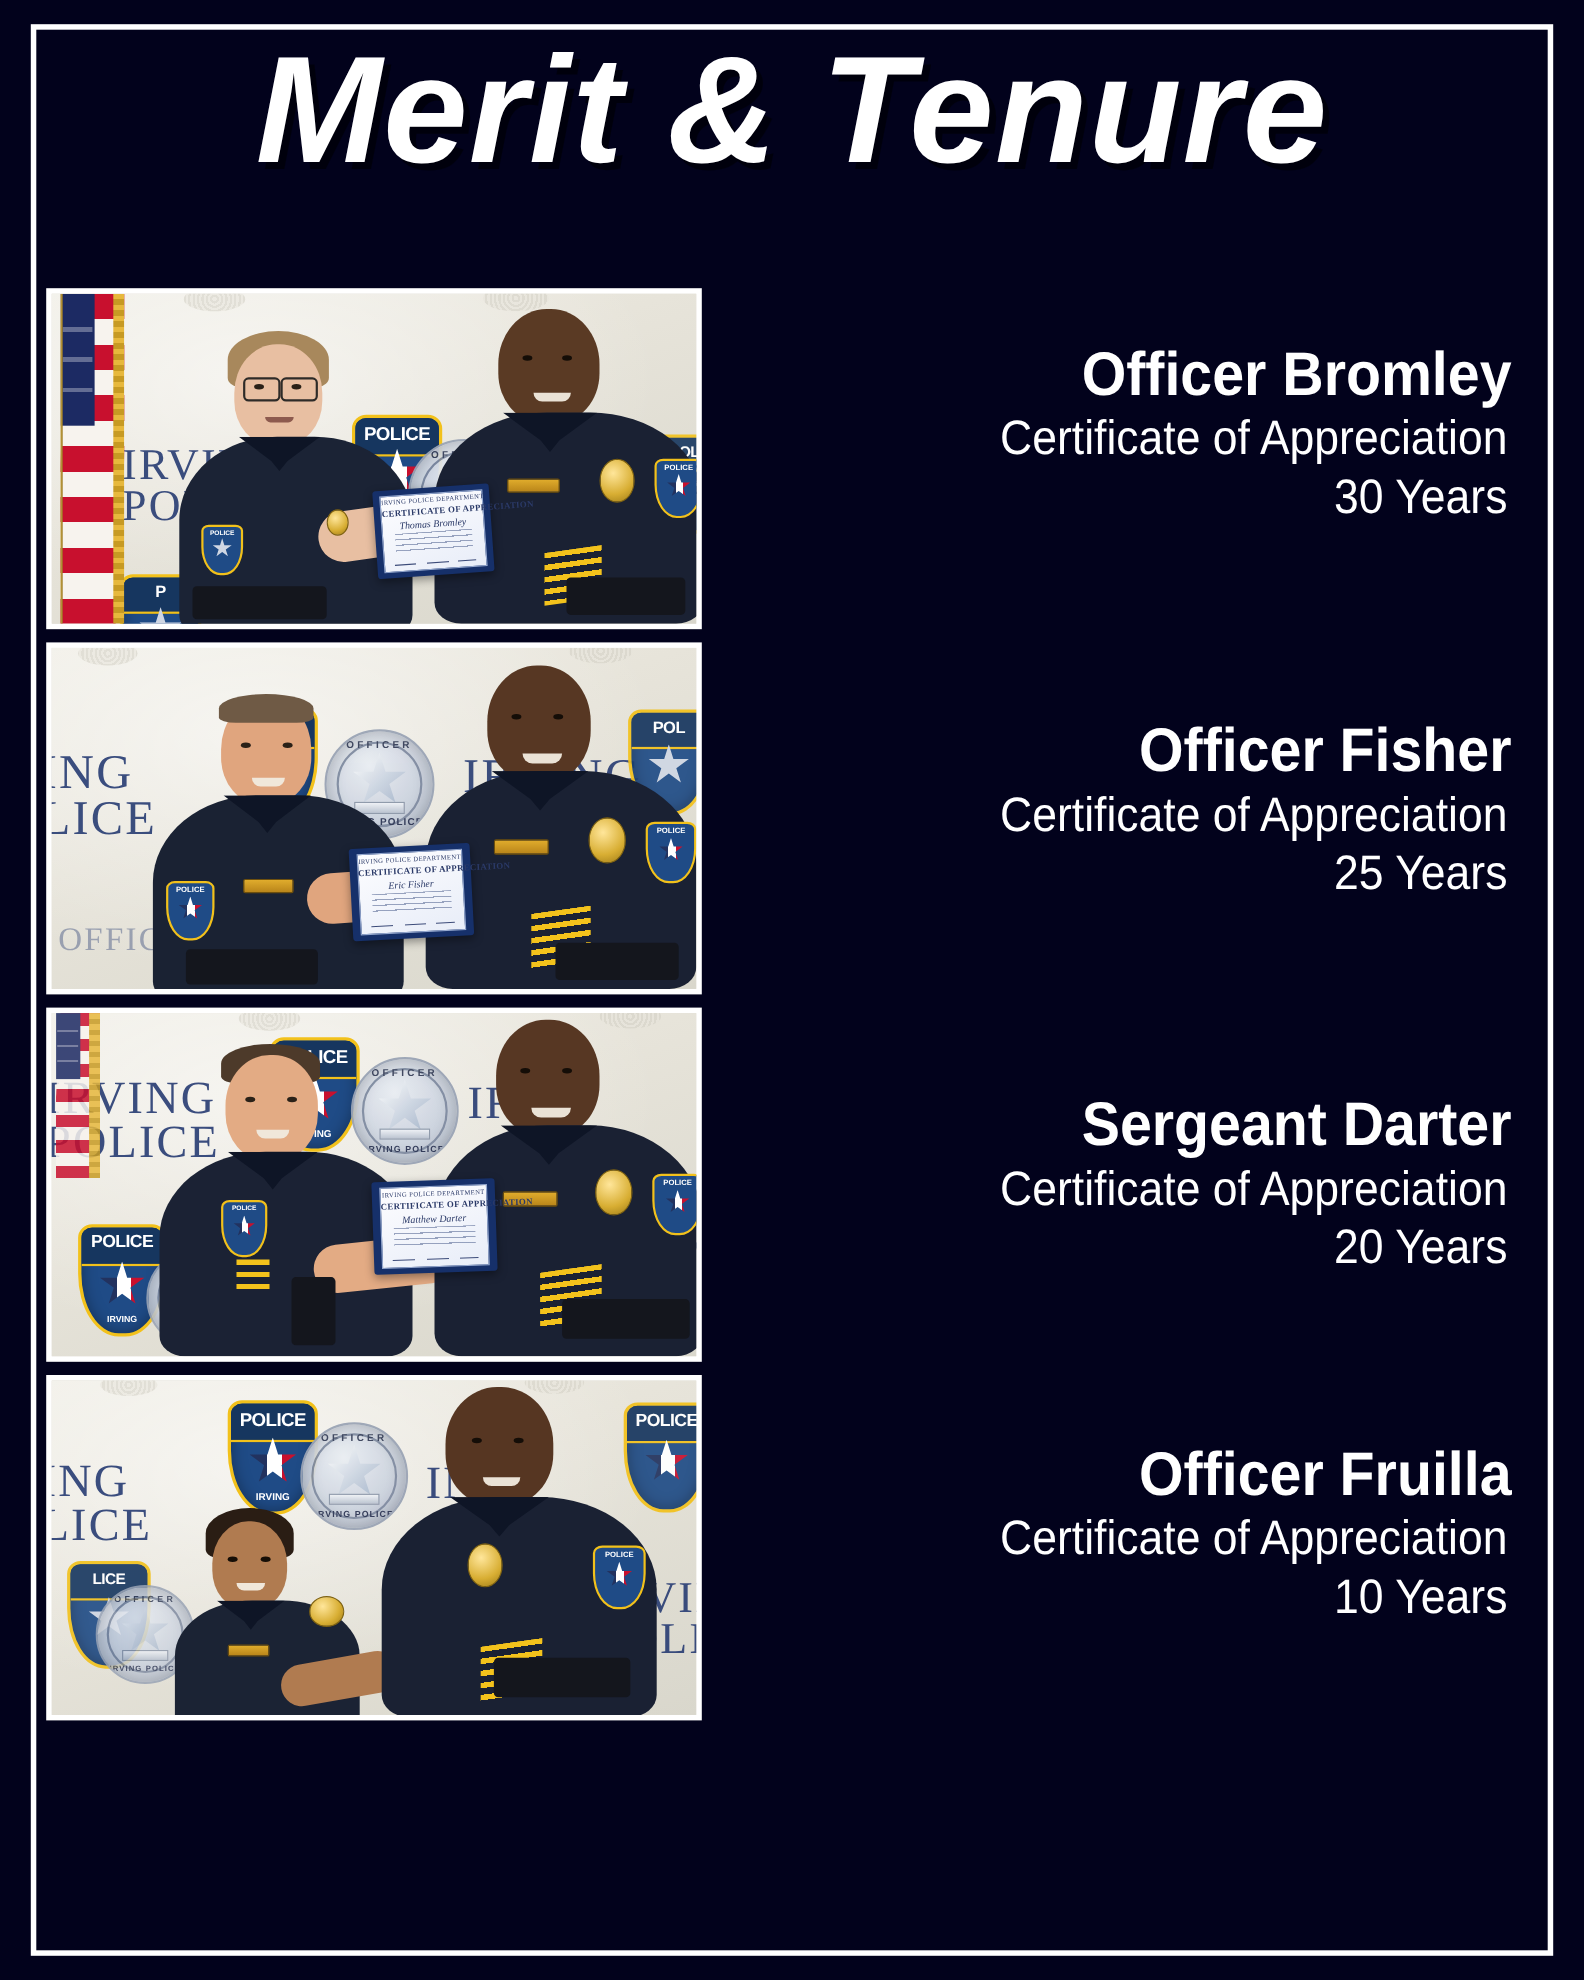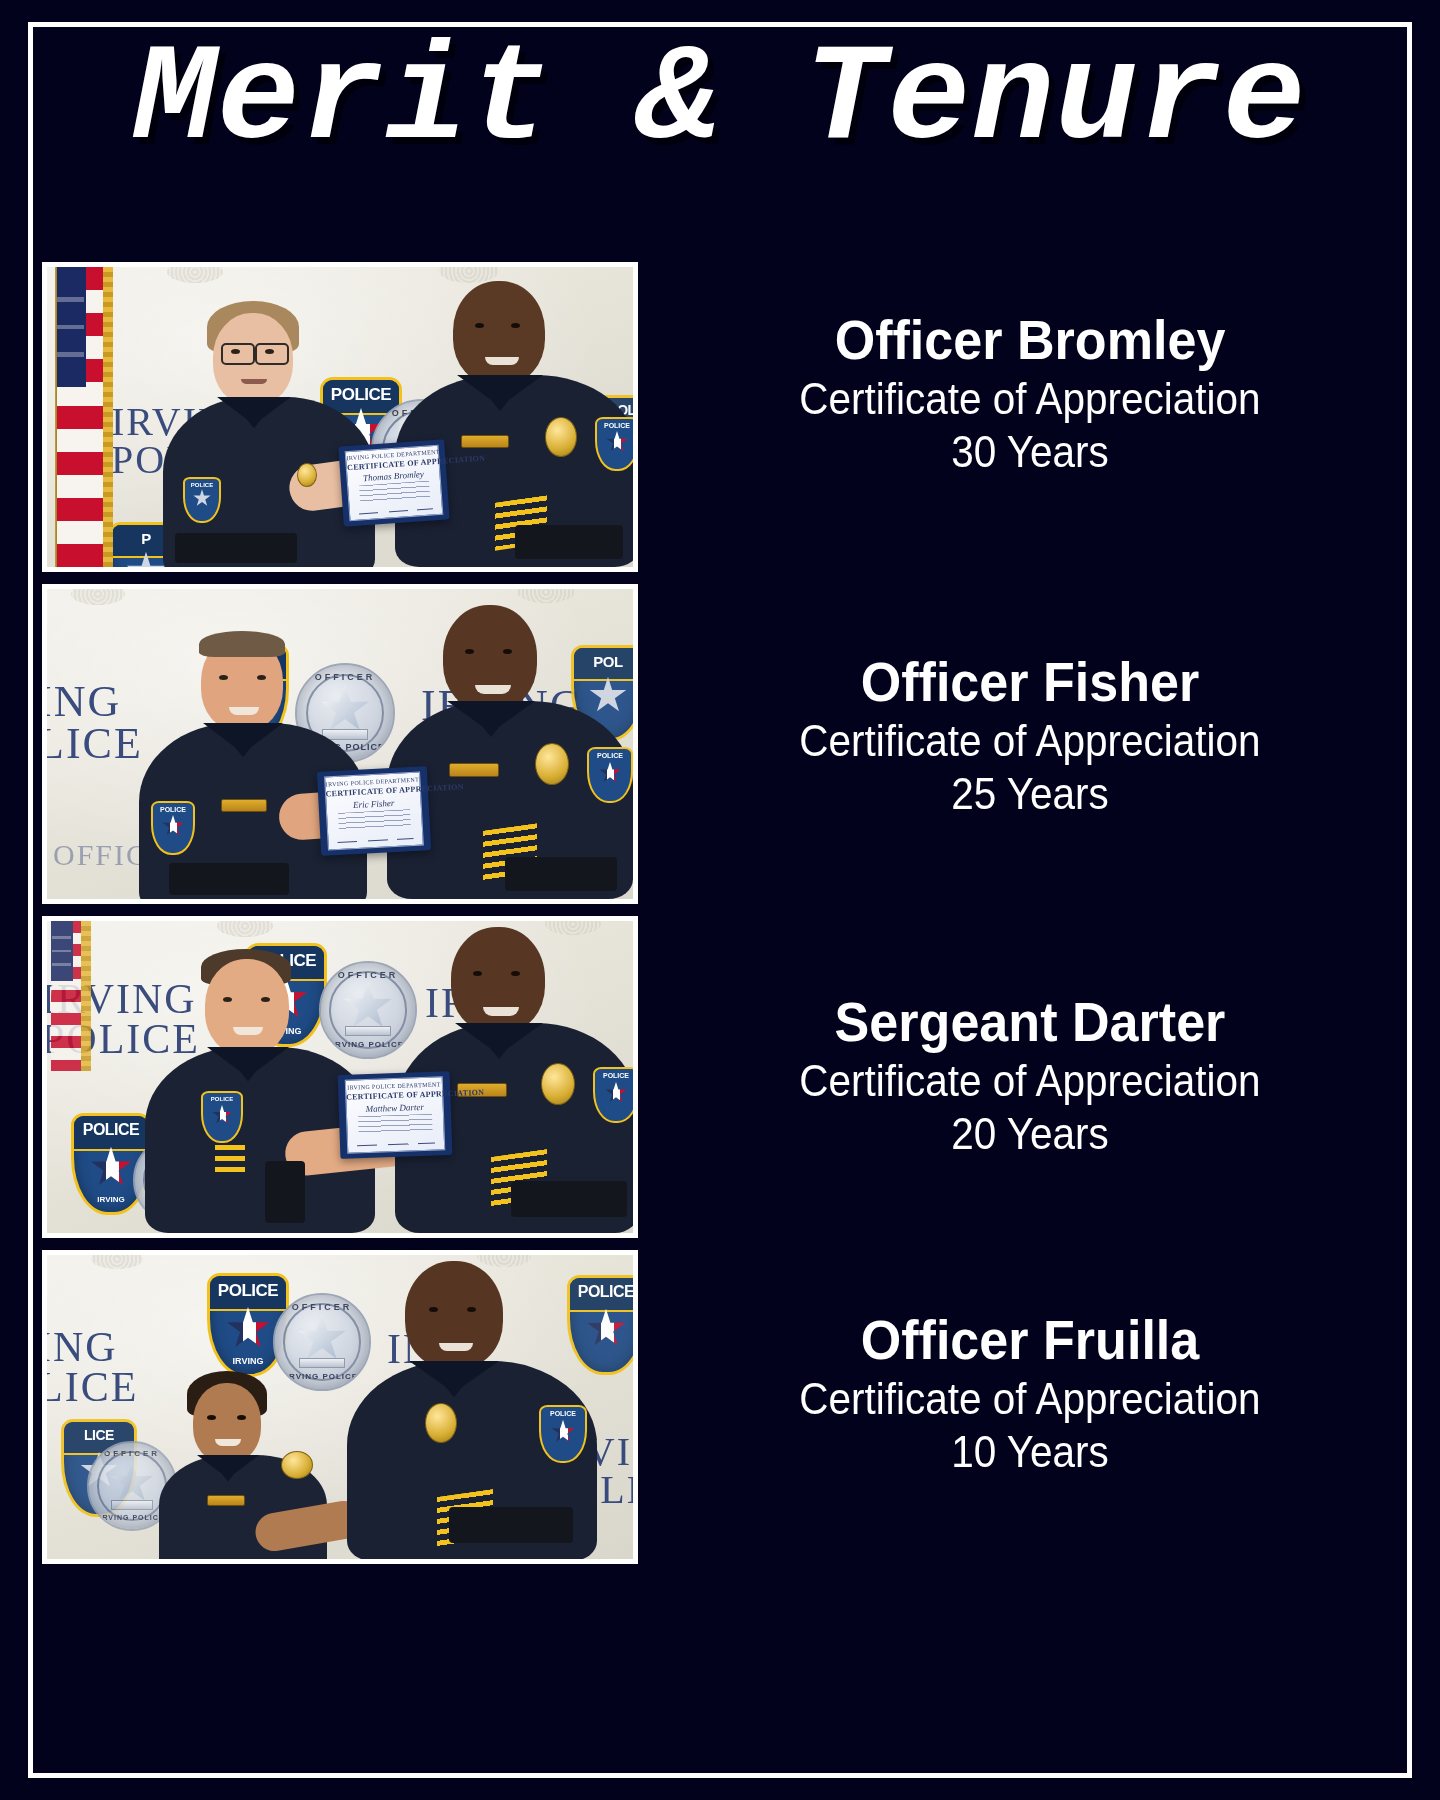--- a/index.html
+++ b/index.html
@@ -23,21 +23,21 @@
     box-sizing:border-box;
     pointer-events:none;
   }
   
   .header{
     position:absolute;left:0;top:22px;width:1440px;height:232px;
   }
   .title-script{
     position:absolute;left:0;top:6px;width:1440px;
     text-align:center;
-    font-family:Liberation Mono, monospace;
+    font-family:Liberation Sans, sans-serif;
     font-style:italic;
     font-weight:700;
     font-size:138px;
     line-height:1.05;
     color:#ffffff;
     letter-spacing:1px;
     text-shadow:6px 7px 0 rgba(0,0,0,0.55);
     white-space:nowrap;
   }
   .subbar{
@@ -72,21 +72,21 @@
   }
   .photo{
     position:relative;
     width:586px;
     overflow:hidden;
     background:#dedbd2;
   }
   .award{
     position:absolute;
     left:660px;width:740px;
-    text-align:center;
+    text-align:right;
     color:#ffffff;
   }
   .award .name{
     font-family:"Liberation Sans", sans-serif;
     font-weight:700;
     font-size:56px;
     line-height:1.06;
     letter-spacing:0px;
     transform:scaleX(0.93);
     margin:0 0 4px 0;

